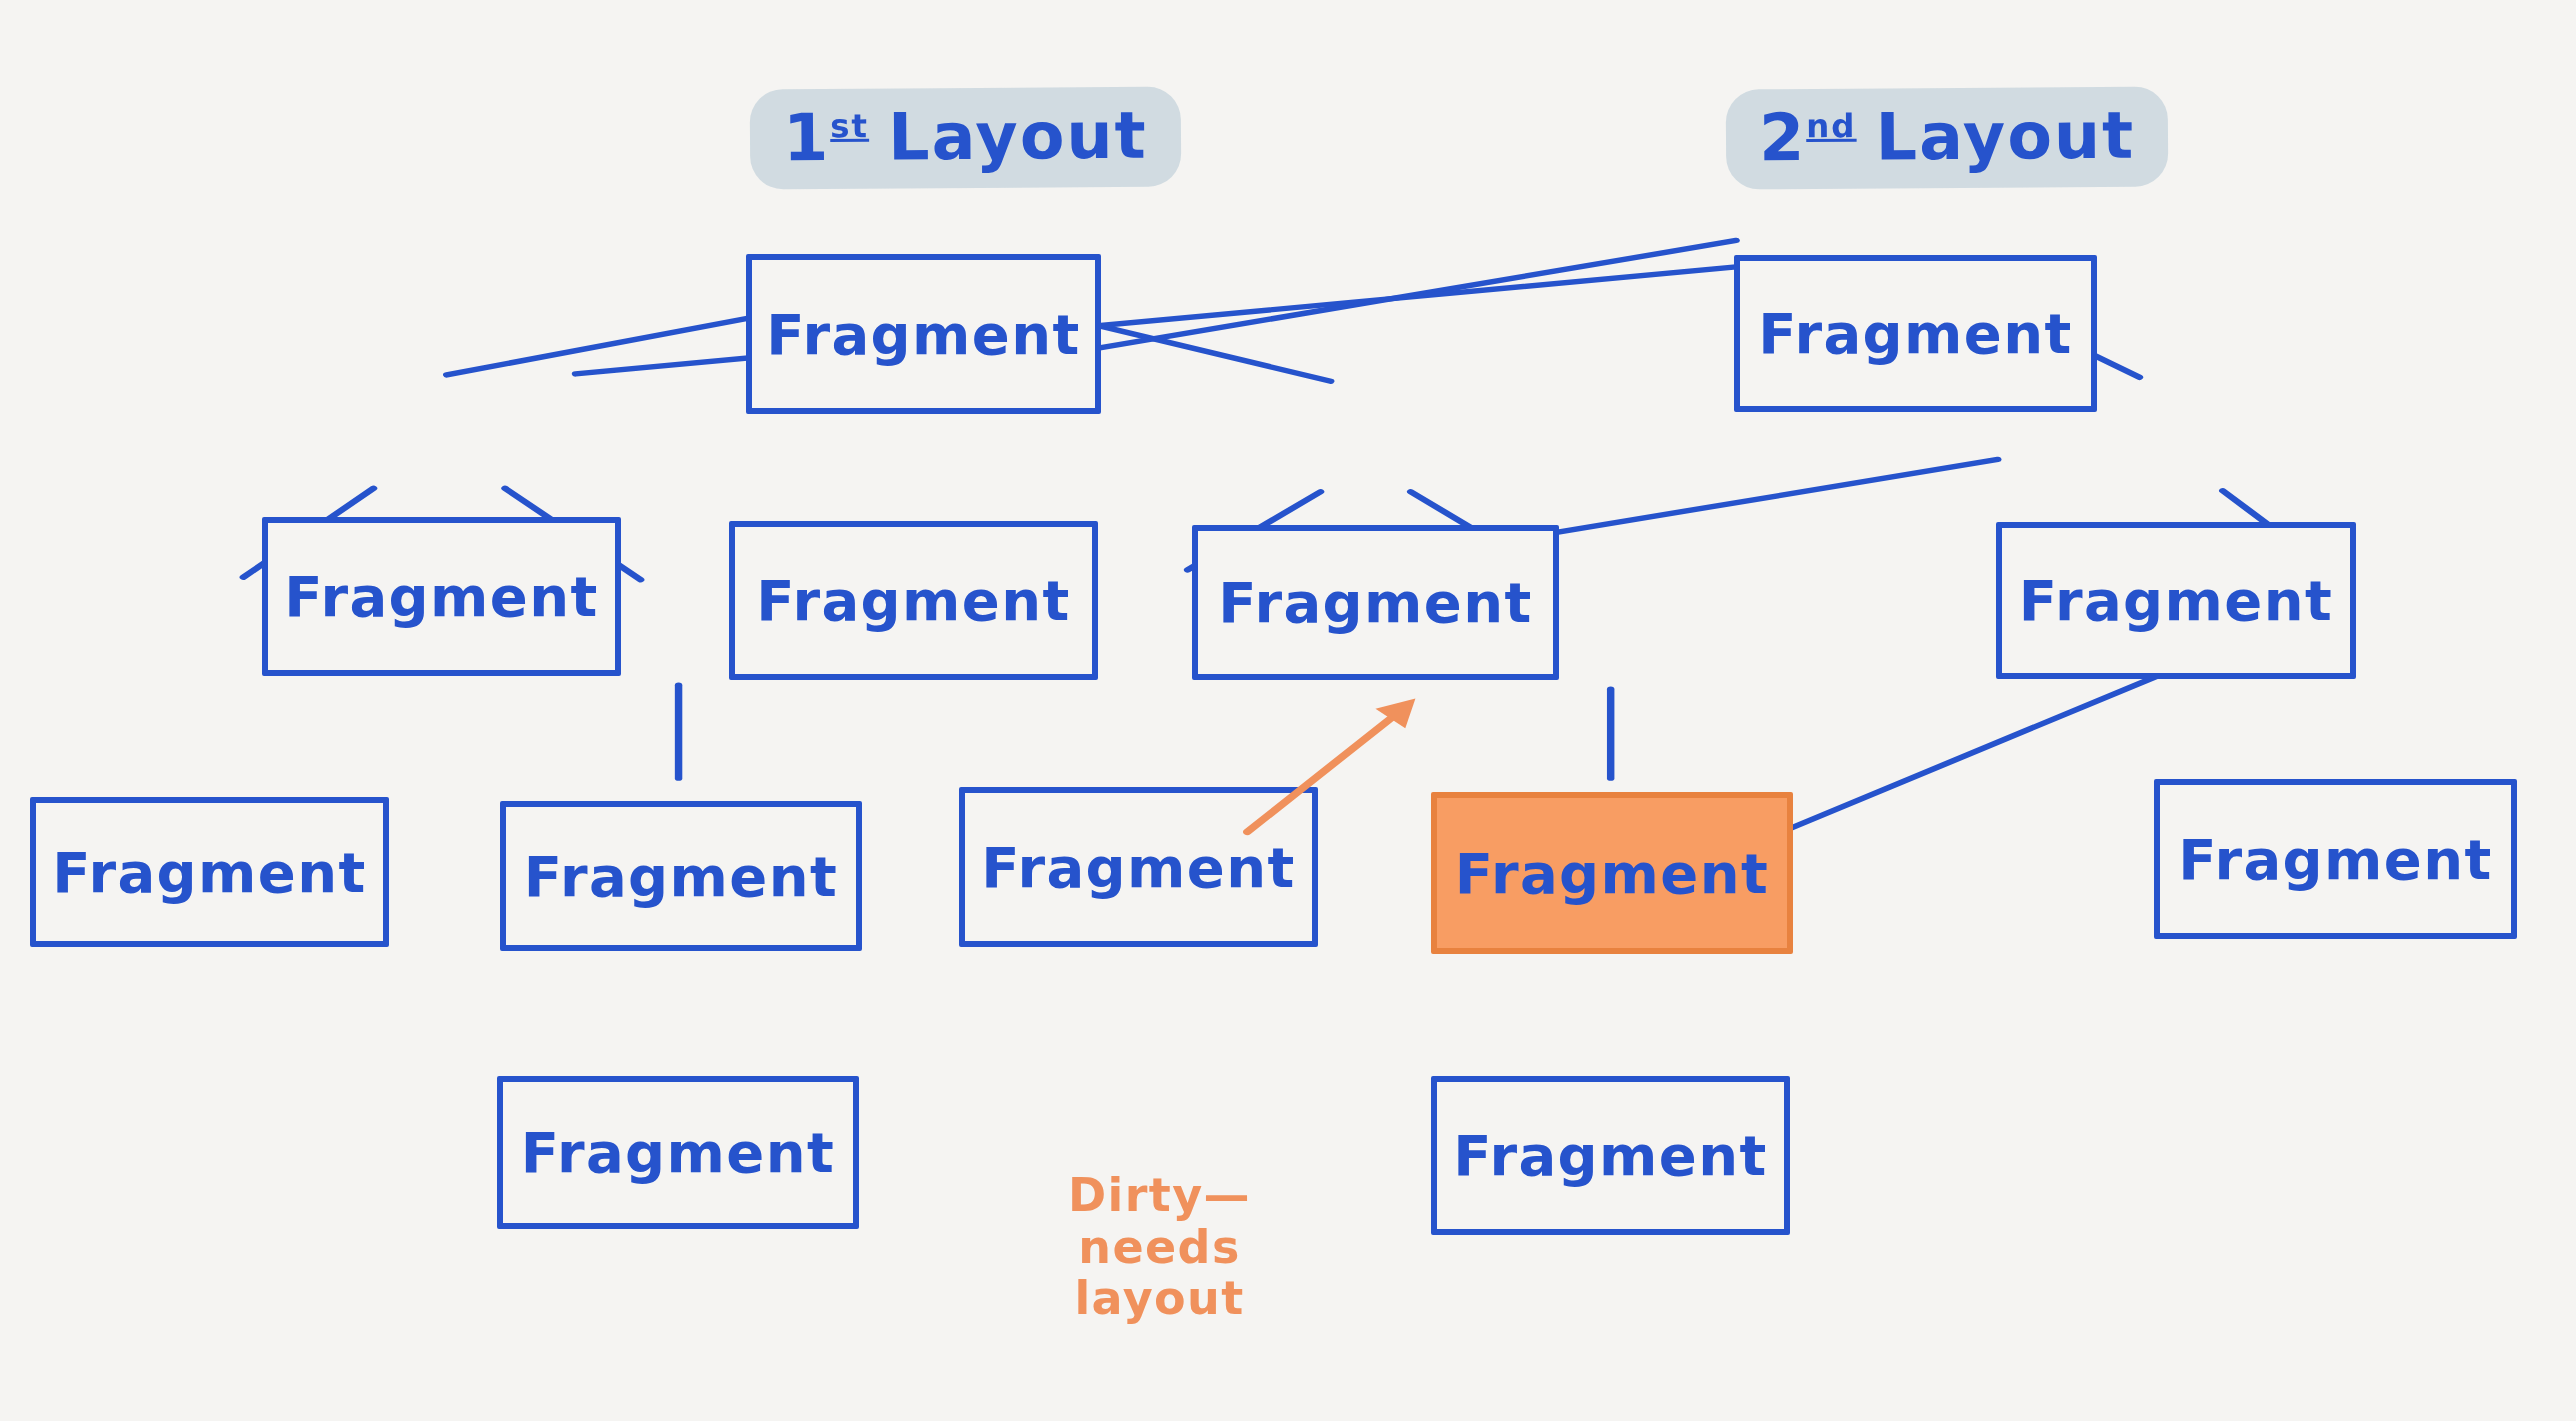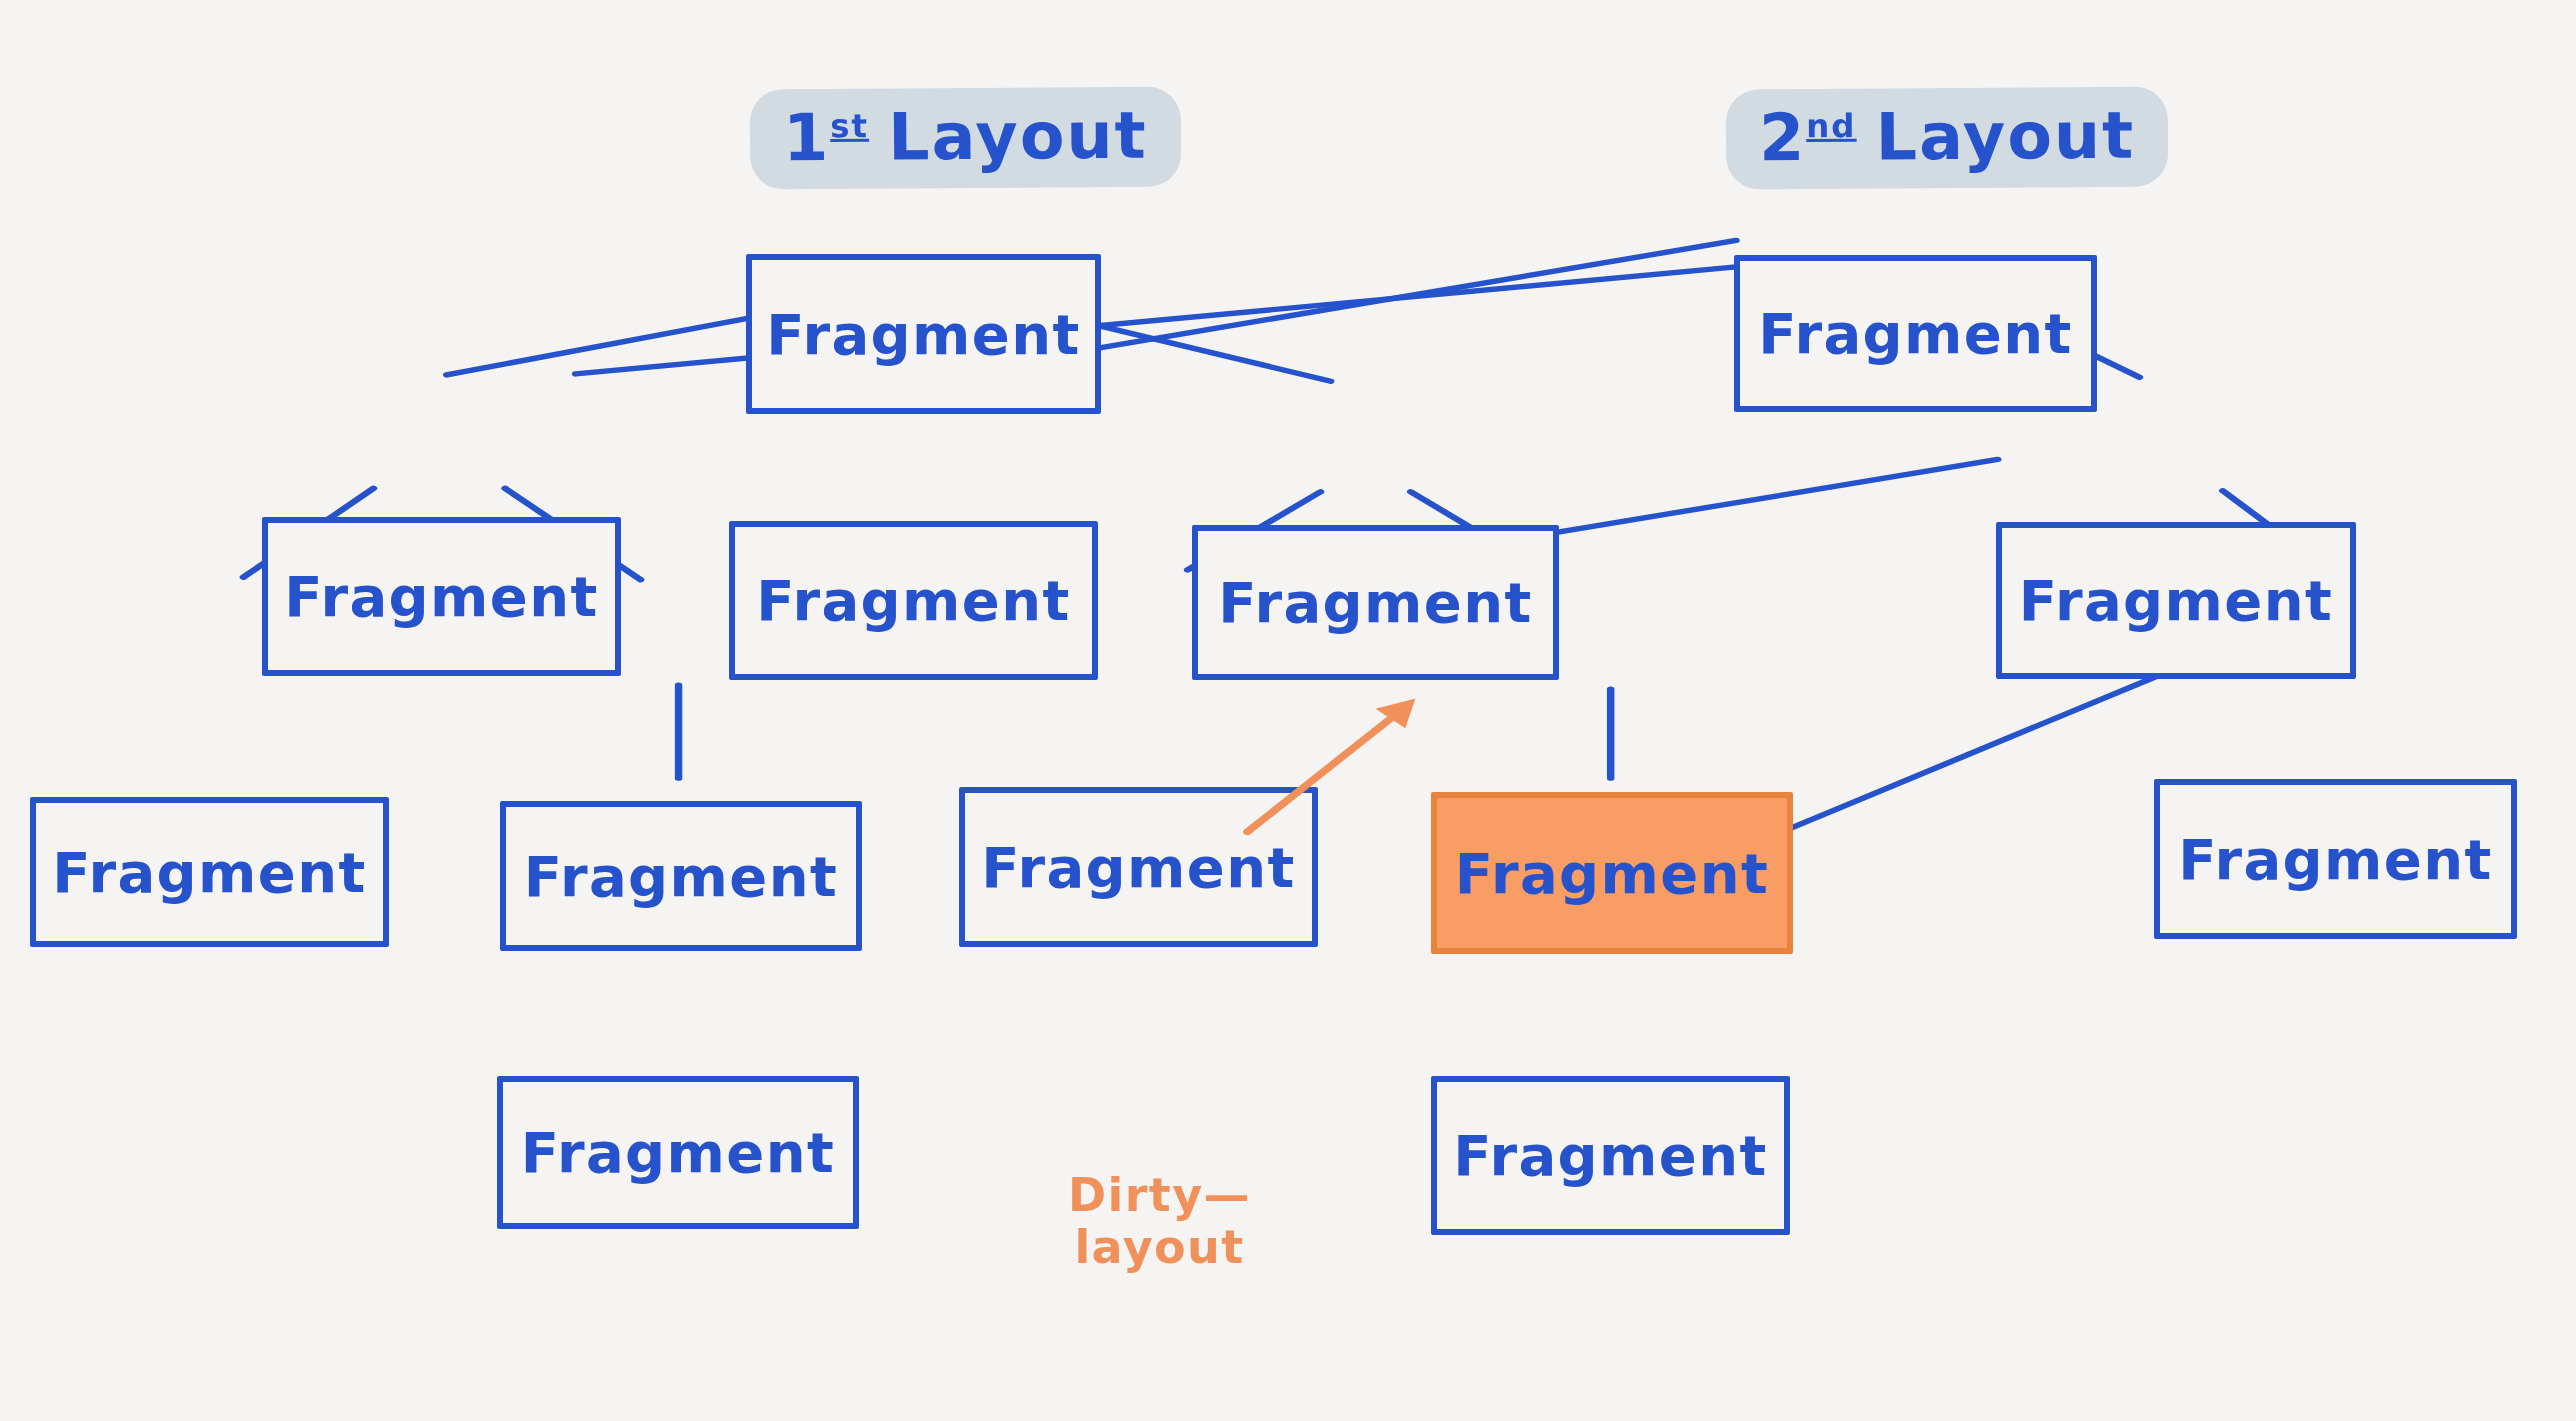--- a/index.html
+++ b/index.html
@@ -138,17 +138,18 @@
     <span>Fragment</span>
   </div>
 
   <svg class="edges" viewBox="0 0 3800 2097" preserveAspectRatio="none" style="pointer-events:none;">
     <line x1="1840" y1="1702" x2="2055" y2="1466" stroke="#f0915c" stroke-width="13" stroke-linecap="round"></line>
     <polygon points="2088,1429 2073,1490 2029,1450" fill="#f0915c"></polygon>
   </svg>
 
   <div class="annotation" style="left:983px; top:1170px;">
     <div>Dirty—</div>
+    <div>needs</div>
     <div>layout</div>
   </div>
 
 </div>
 
 
 </body></html>

